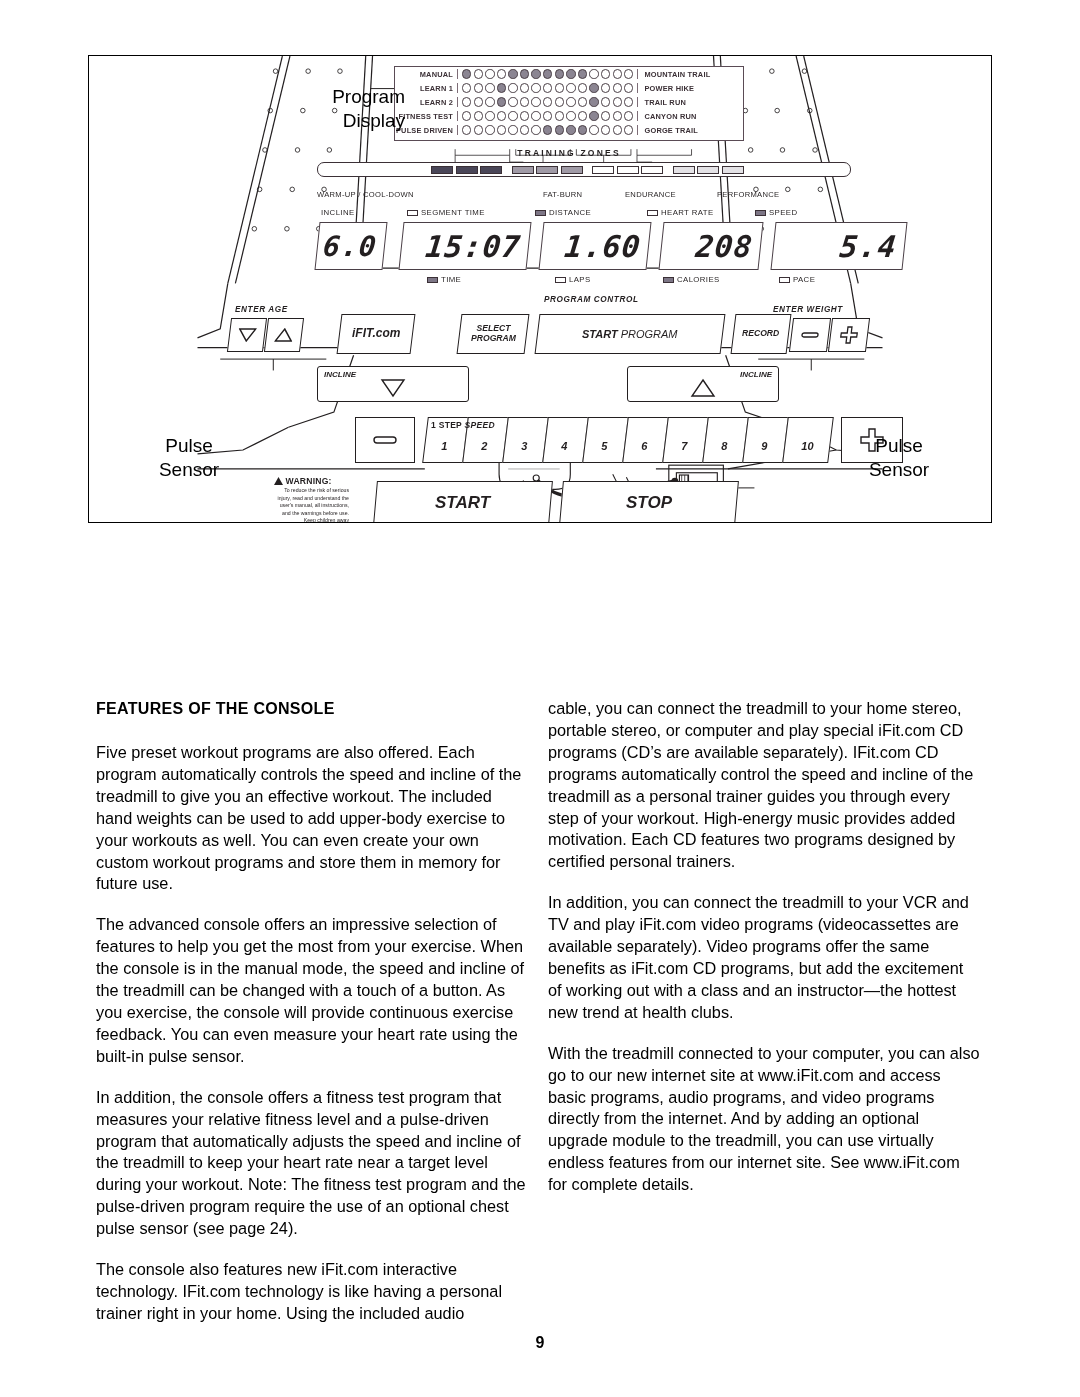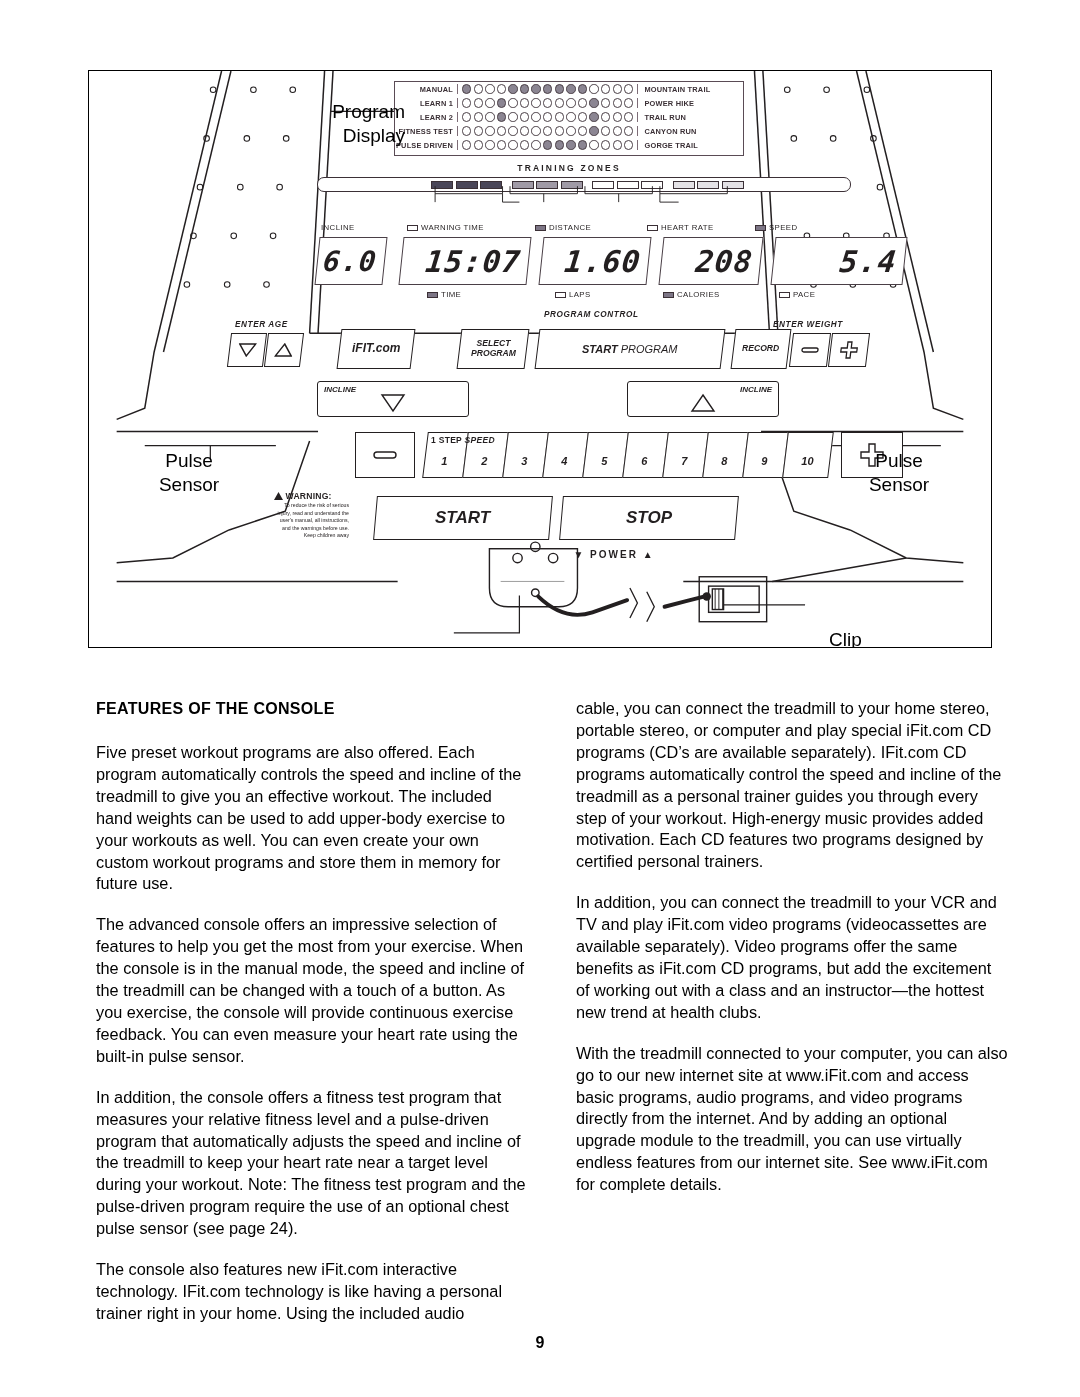--- a/index.html
+++ b/index.html
@@ -8,22 +8,22 @@
     width:1080px; height:1397px;
     background:#ffffff;
     font-family:"Liberation Sans", sans-serif;
     color:#000;
     position:relative;
     overflow:hidden;
   }
 
   
   #diagram-frame {
-    position:absolute; left:88px; top:70px;
-    width:904px; height:578px;
+    position:absolute; left:88px; top:55px;
+    width:904px; height:468px;
     border:1.5px solid #000;
     background:#fff;
     overflow:hidden;
   }
   .svg-layer { position:absolute; left:0; top:0; width:100%; height:100%; pointer-events:none; }
 
   
   .dlabel {
     position:absolute;
     font-family:"Liberation Sans", sans-serif;
@@ -132,21 +132,21 @@
     font-size:10px; font-weight:bold; letter-spacing:2px; color:#231f20;
   }
 
   
   #heading-features {
     position:absolute; left:96px; top:700px;
     font-size:16px; font-weight:bold; letter-spacing:.3px; color:#000;
   }
   .col { position:absolute; width:432px; font-size:16.3px; line-height:1.345; color:#000; }
   #col-left  { left:96px;  top:742px; }
-  #col-right { left:548px; top:698px;margin-left:28px; }
+  #col-right { left:548px; top:698px; }
   .col p { margin:0 0 19px 0; }
   #page-number {
     position:absolute; left:0; top:1334px; width:1080px; text-align:center;
     font-size:16px; font-weight:bold; color:#000;
   }
 </style>
 </head>
 <body>
 
 <div id="diagram-frame">
@@ -385,27 +385,33 @@
       <path d="M340 123 L340 131 L412 131 L412 123"></path>
       <path d="M340 131 L340 140 M412 131 L412 140 L430 140"></path>
       <path d="M420 123 L420 131 L492 131 L492 123"></path>
       <path d="M456 131 L456 140"></path>
       <path d="M500 123 L500 131 L572 131 L572 123"></path>
       <path d="M536 131 L536 140"></path>
       <path d="M580 123 L580 131 L652 131 L652 123"></path>
       <path d="M580 131 L580 140 L600 140"></path>
     </g>
   </svg>
+  <div class="zone-names">
+    <span class="zname" style="left:0px;   top:2px;">WARM-UP / COOL-DOWN</span>
+    <span class="zname" style="left:226px; top:2px;">FAT-BURN</span>
+    <span class="zname" style="left:308px; top:2px;">ENDURANCE</span>
+    <span class="zname" style="left:400px; top:2px;">PERFORMANCE</span>
+  </div>
 
   <div class="readout-top-label" style="left:232px; top:152px;">
     <span>INCLINE</span>
   </div>
   <div class="readout-top-label" style="left:318px; top:152px;">
     <span class="ind"></span>
-      <span>WARNING TIME</span>
+      <span>SEGMENT TIME</span>
   </div>
   <div class="readout-top-label" style="left:446px; top:152px;">
     <span class="ind fill"></span>
       <span>DISTANCE</span>
   </div>
   <div class="readout-top-label" style="left:558px; top:152px;">
     <span class="ind"></span>
       <span>HEART RATE</span>
   </div>
   <div class="readout-top-label" style="left:666px; top:152px;">

